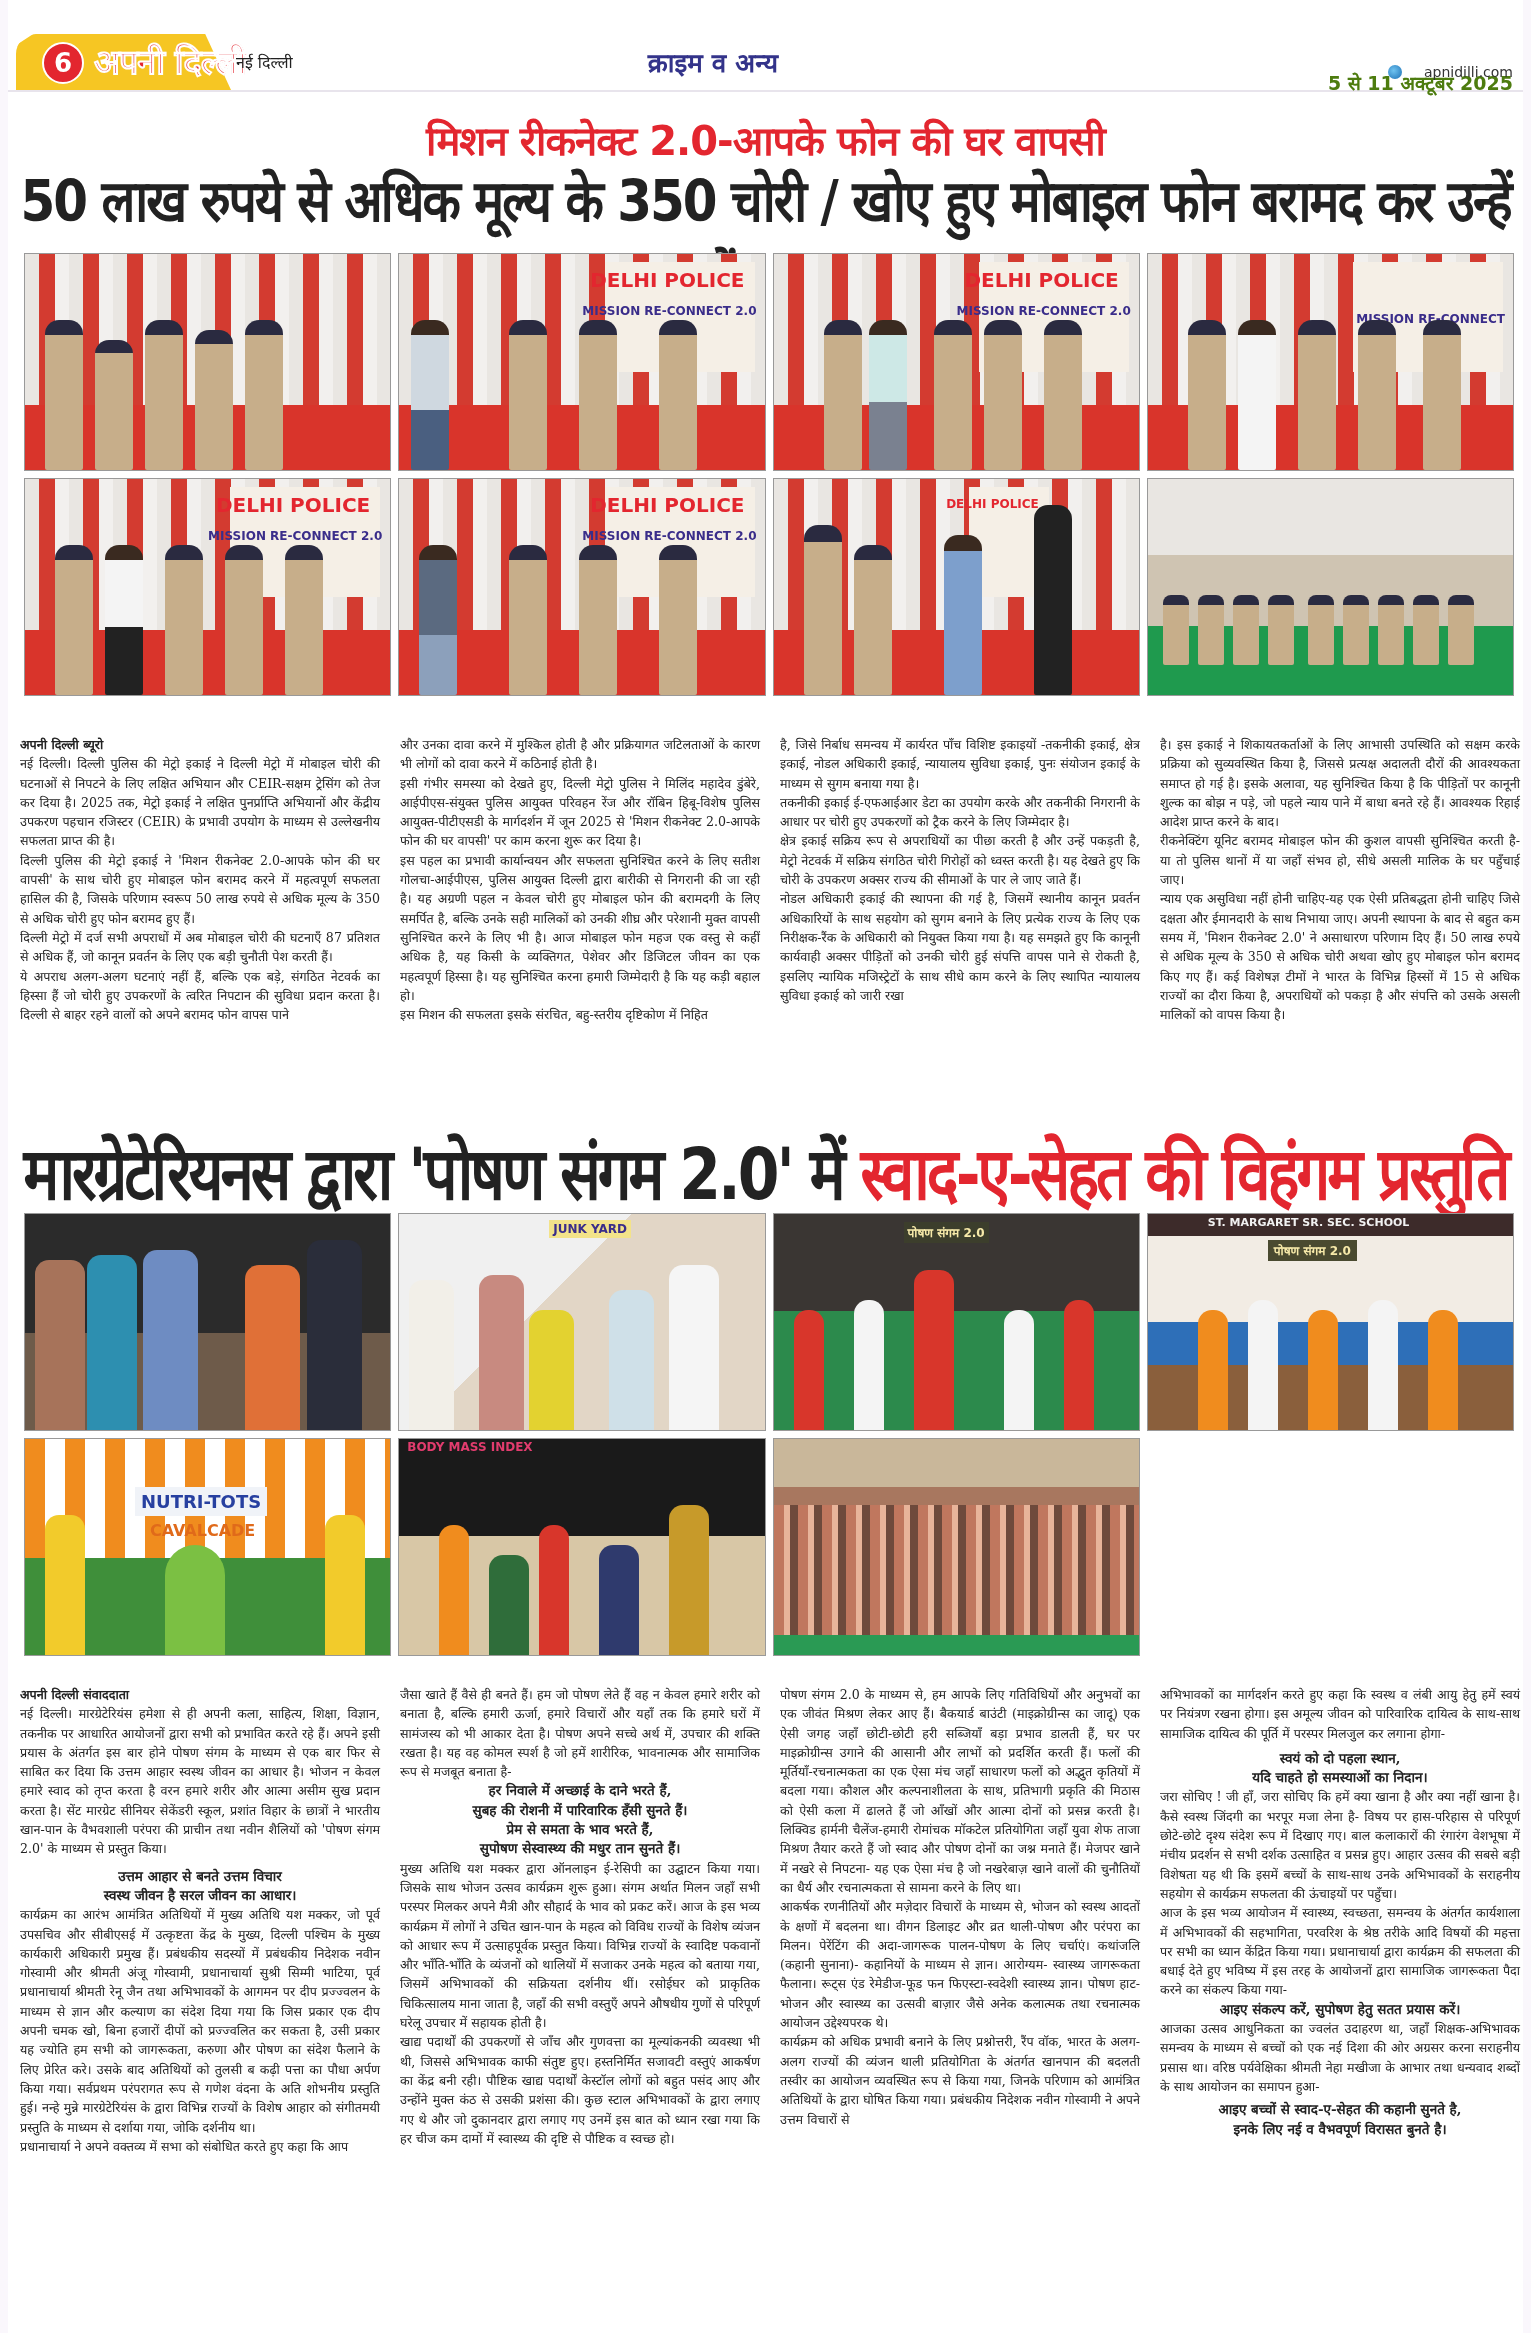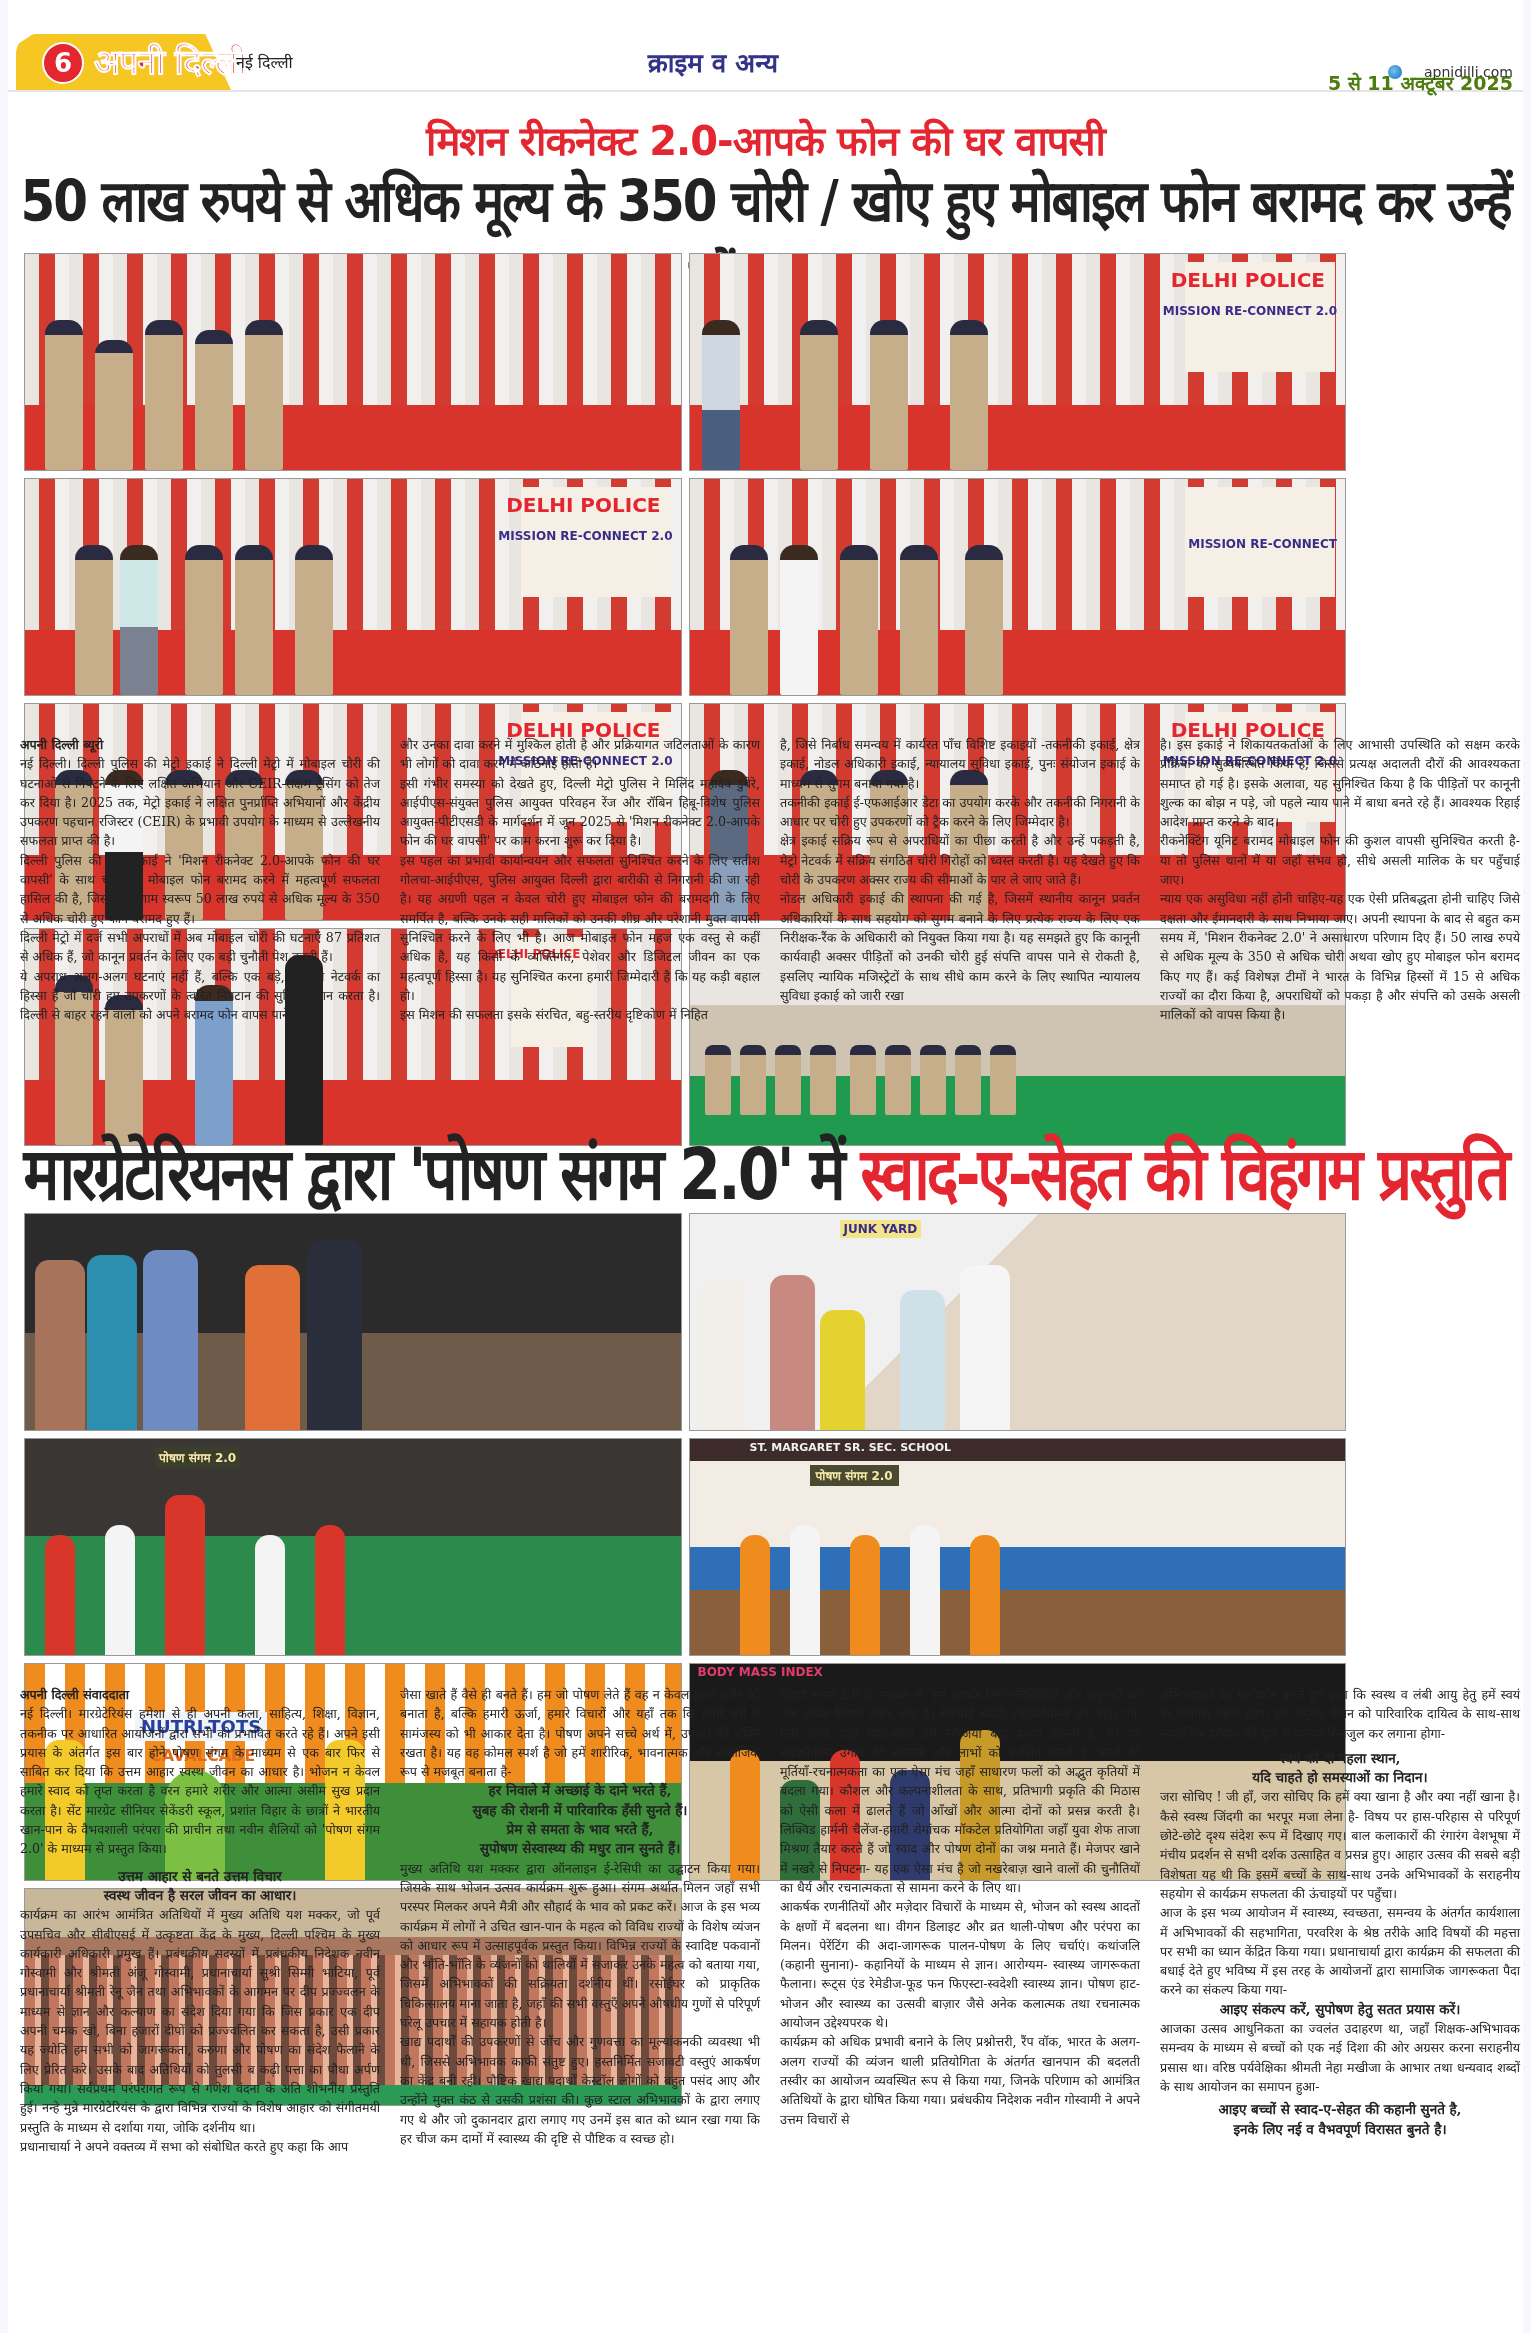--- a/index.html
+++ b/index.html
@@ -15,21 +15,21 @@
   .date { position:absolute; right:10px; top:4px; font-family:"DejaVu Sans", sans-serif; font-weight:bold; font-size:19px; color:#4d7c0f;margin-top:32px; }
   .site { position:absolute; right:10px; top:30px; font-family:"DejaVu Sans", sans-serif; font-size:14px; color:#333; display:flex; align-items:center; gap:22px; }
   .globe { display:inline-block; width:14px; height:14px; border-radius:50%; background:radial-gradient(circle at 40% 40%, #6fc3f0, #1b6fb5); }
   
   .kicker { position:absolute; left:0; top:112px; width:1515px; text-align:center; font-family:"DejaVu Sans", sans-serif; font-weight:bold; font-size:40px; color:#e3262f; letter-spacing:-1px; }
   .headline { position:absolute; left:0; top:170px; width:1515px; text-align:center; font-family:"DejaVu Sans", sans-serif; font-weight:bold; font-size:50px; color:#222; letter-spacing:-2px; transform:scaleY(1.15); }
   .headline2 { position:absolute; left:0; top:1130px; width:1515px; text-align:center; font-family:"DejaVu Sans", sans-serif; font-weight:bold; font-size:60px; letter-spacing:-3px; transform:scaleY(1.2); white-space:nowrap; }
   .headline2 .dark { color:#222; }
   .headline2 .red { color:#e3262f; }
   
-  .grid { position:absolute; left:16px; width:1322px; display:grid; grid-template-columns:repeat(2, 1fr); column-gap:14px; row-gap:18px;gap:7px; }
+  .grid { position:absolute; left:16px; width:1490px; display:grid; grid-template-columns:repeat(4, 1fr); column-gap:14px; row-gap:18px;gap:7px; }
   .grid1 { top:253px; }
   .grid2 { top:1213px; }
   .photo { height:216px; border:1px solid #999; position:relative; overflow:hidden; }
   .photo .sign { position:absolute; font-family:"DejaVu Sans", sans-serif; font-weight:bold; color:#e3262f; font-size:20px; }
   .photo .sub { position:absolute; font-family:"DejaVu Sans", sans-serif; font-weight:bold; color:#3a2d8a; font-size:12px; }
   .ph-police { background:
       linear-gradient(to bottom, transparent 70%, #d9342b 70%),
       repeating-linear-gradient(90deg, #e9e6e2 0 14px, #d33b30 14px 30px, #f2f0ee 30px 44px); }
   .ph-police .officer { position:absolute; bottom:0; width:38px; height:150px; background:linear-gradient(#2a2a40 0 10%, #c7ae8a 10% 100%); border-radius:14px 14px 2px 2px; }
   .ph-police .board { position:absolute; right:10px; top:8px; width:150px; height:110px; background:#f5efe6; }

